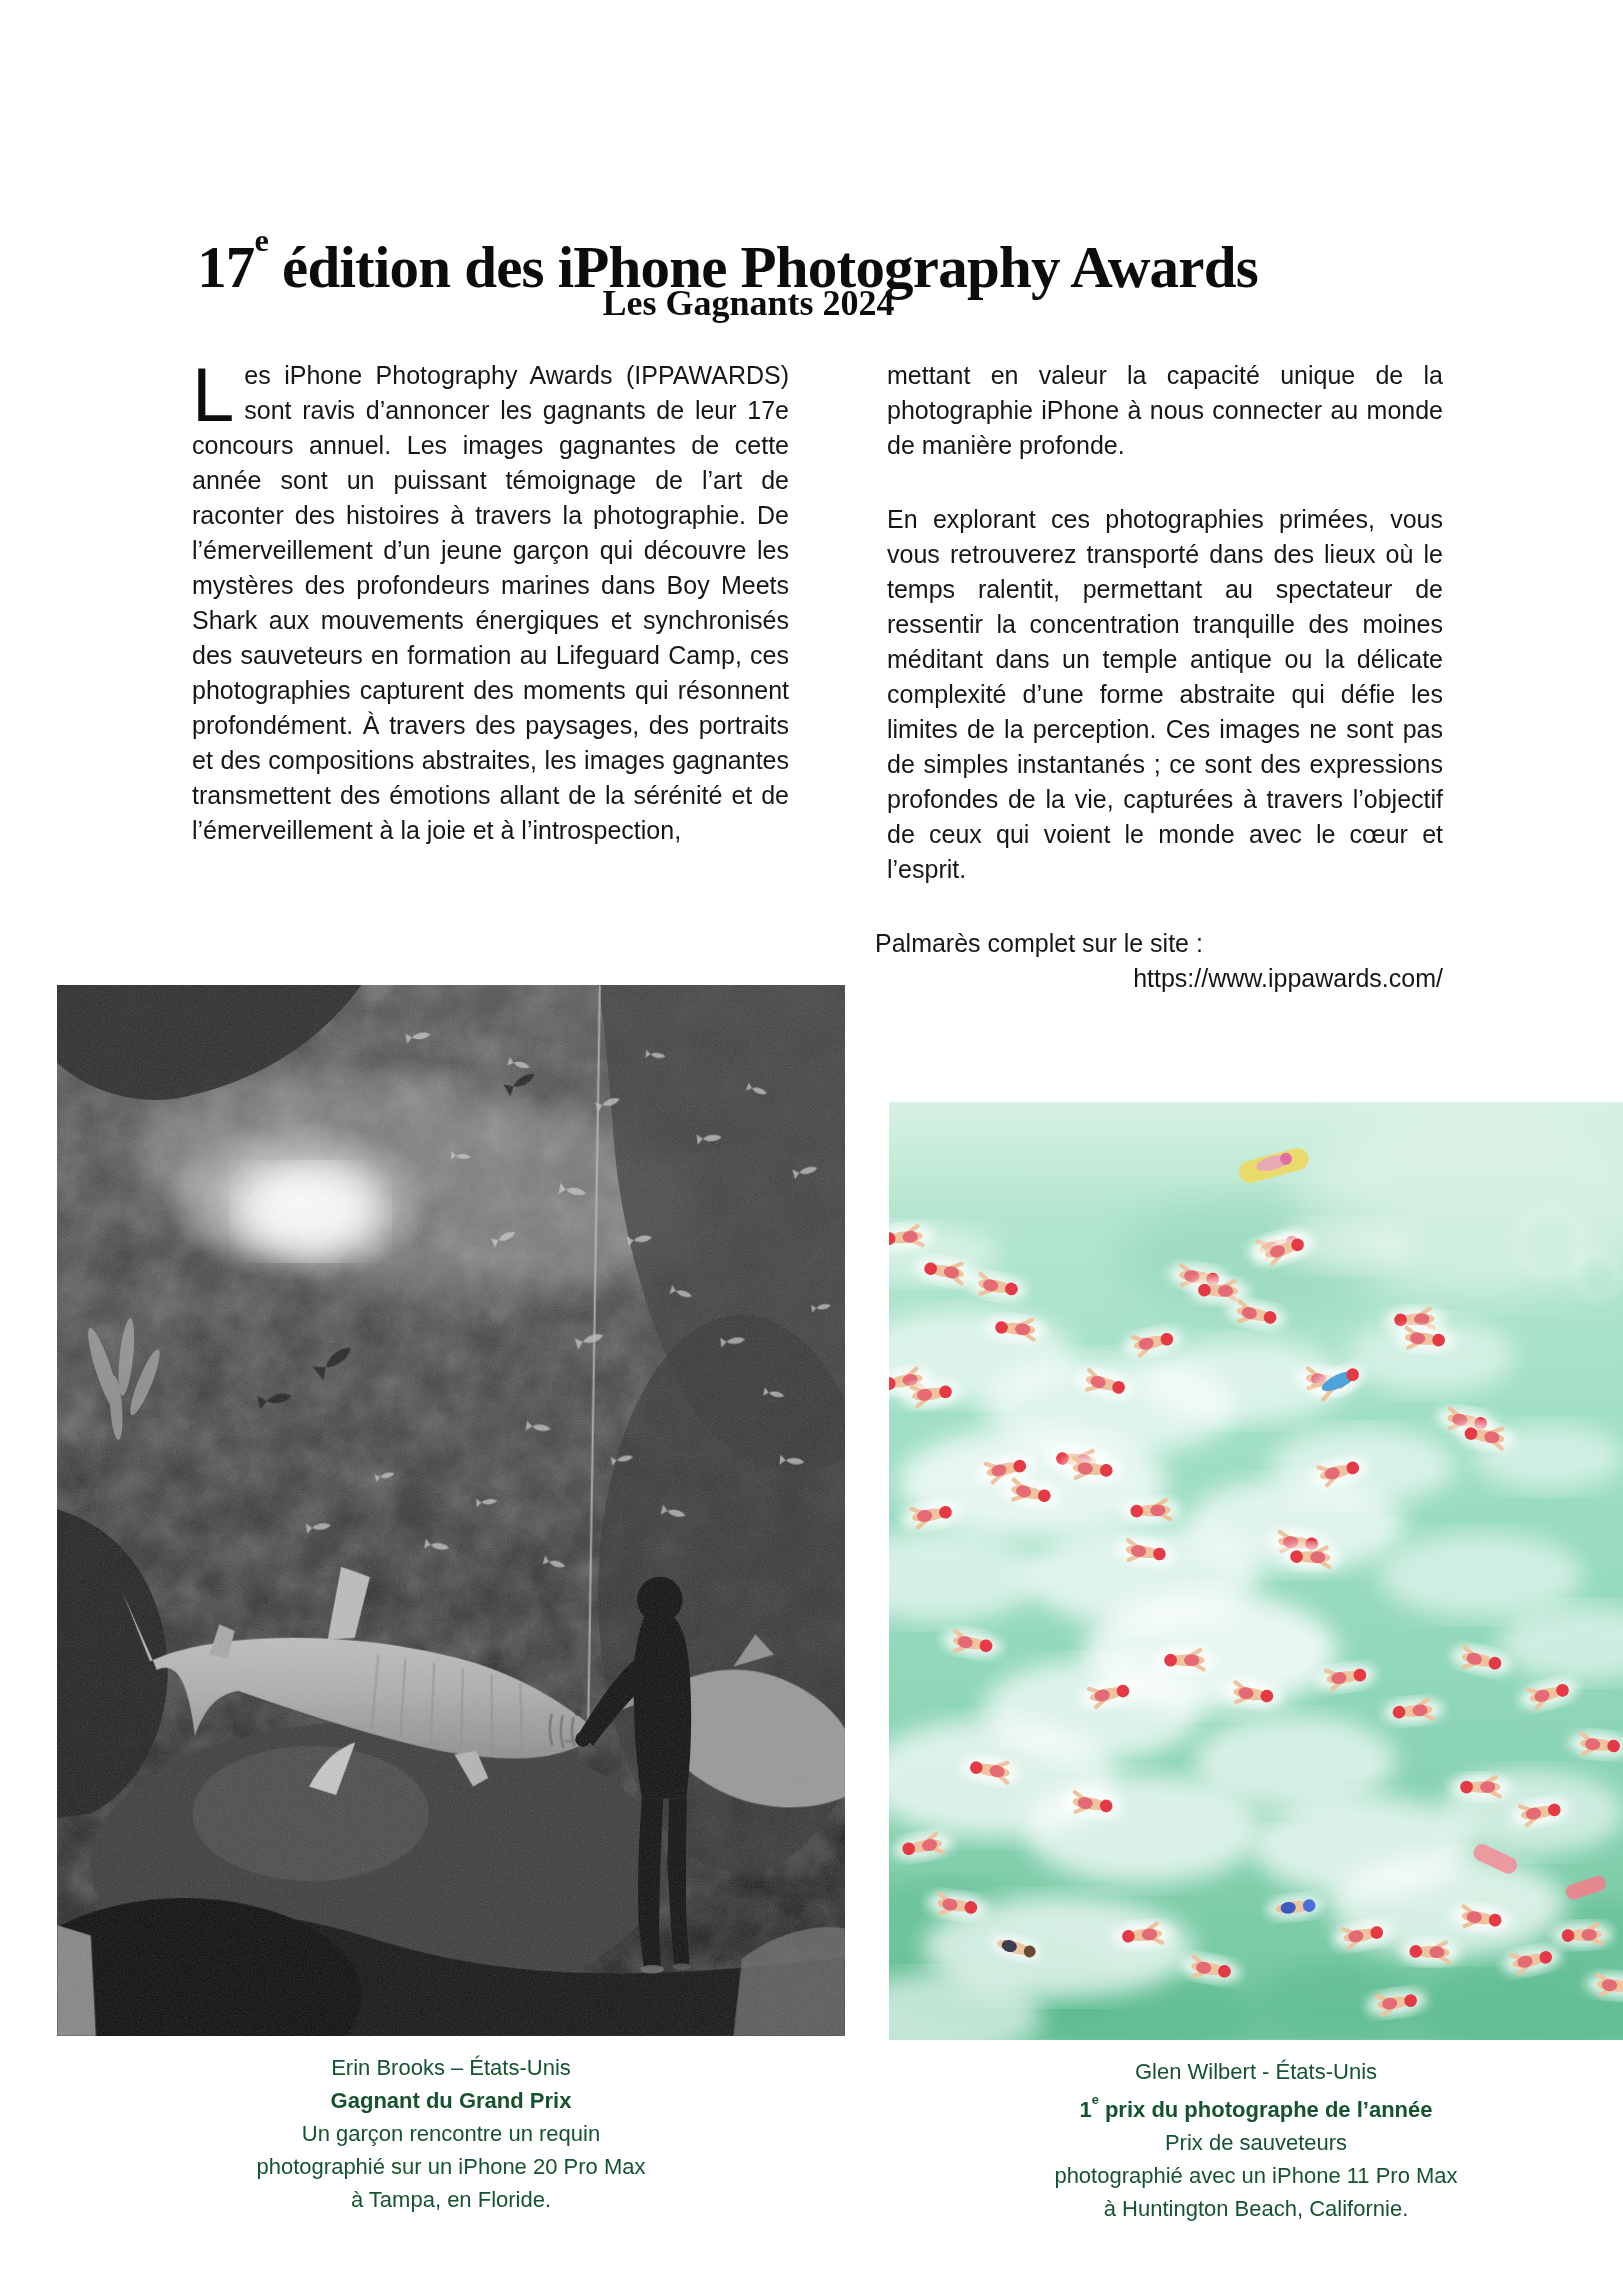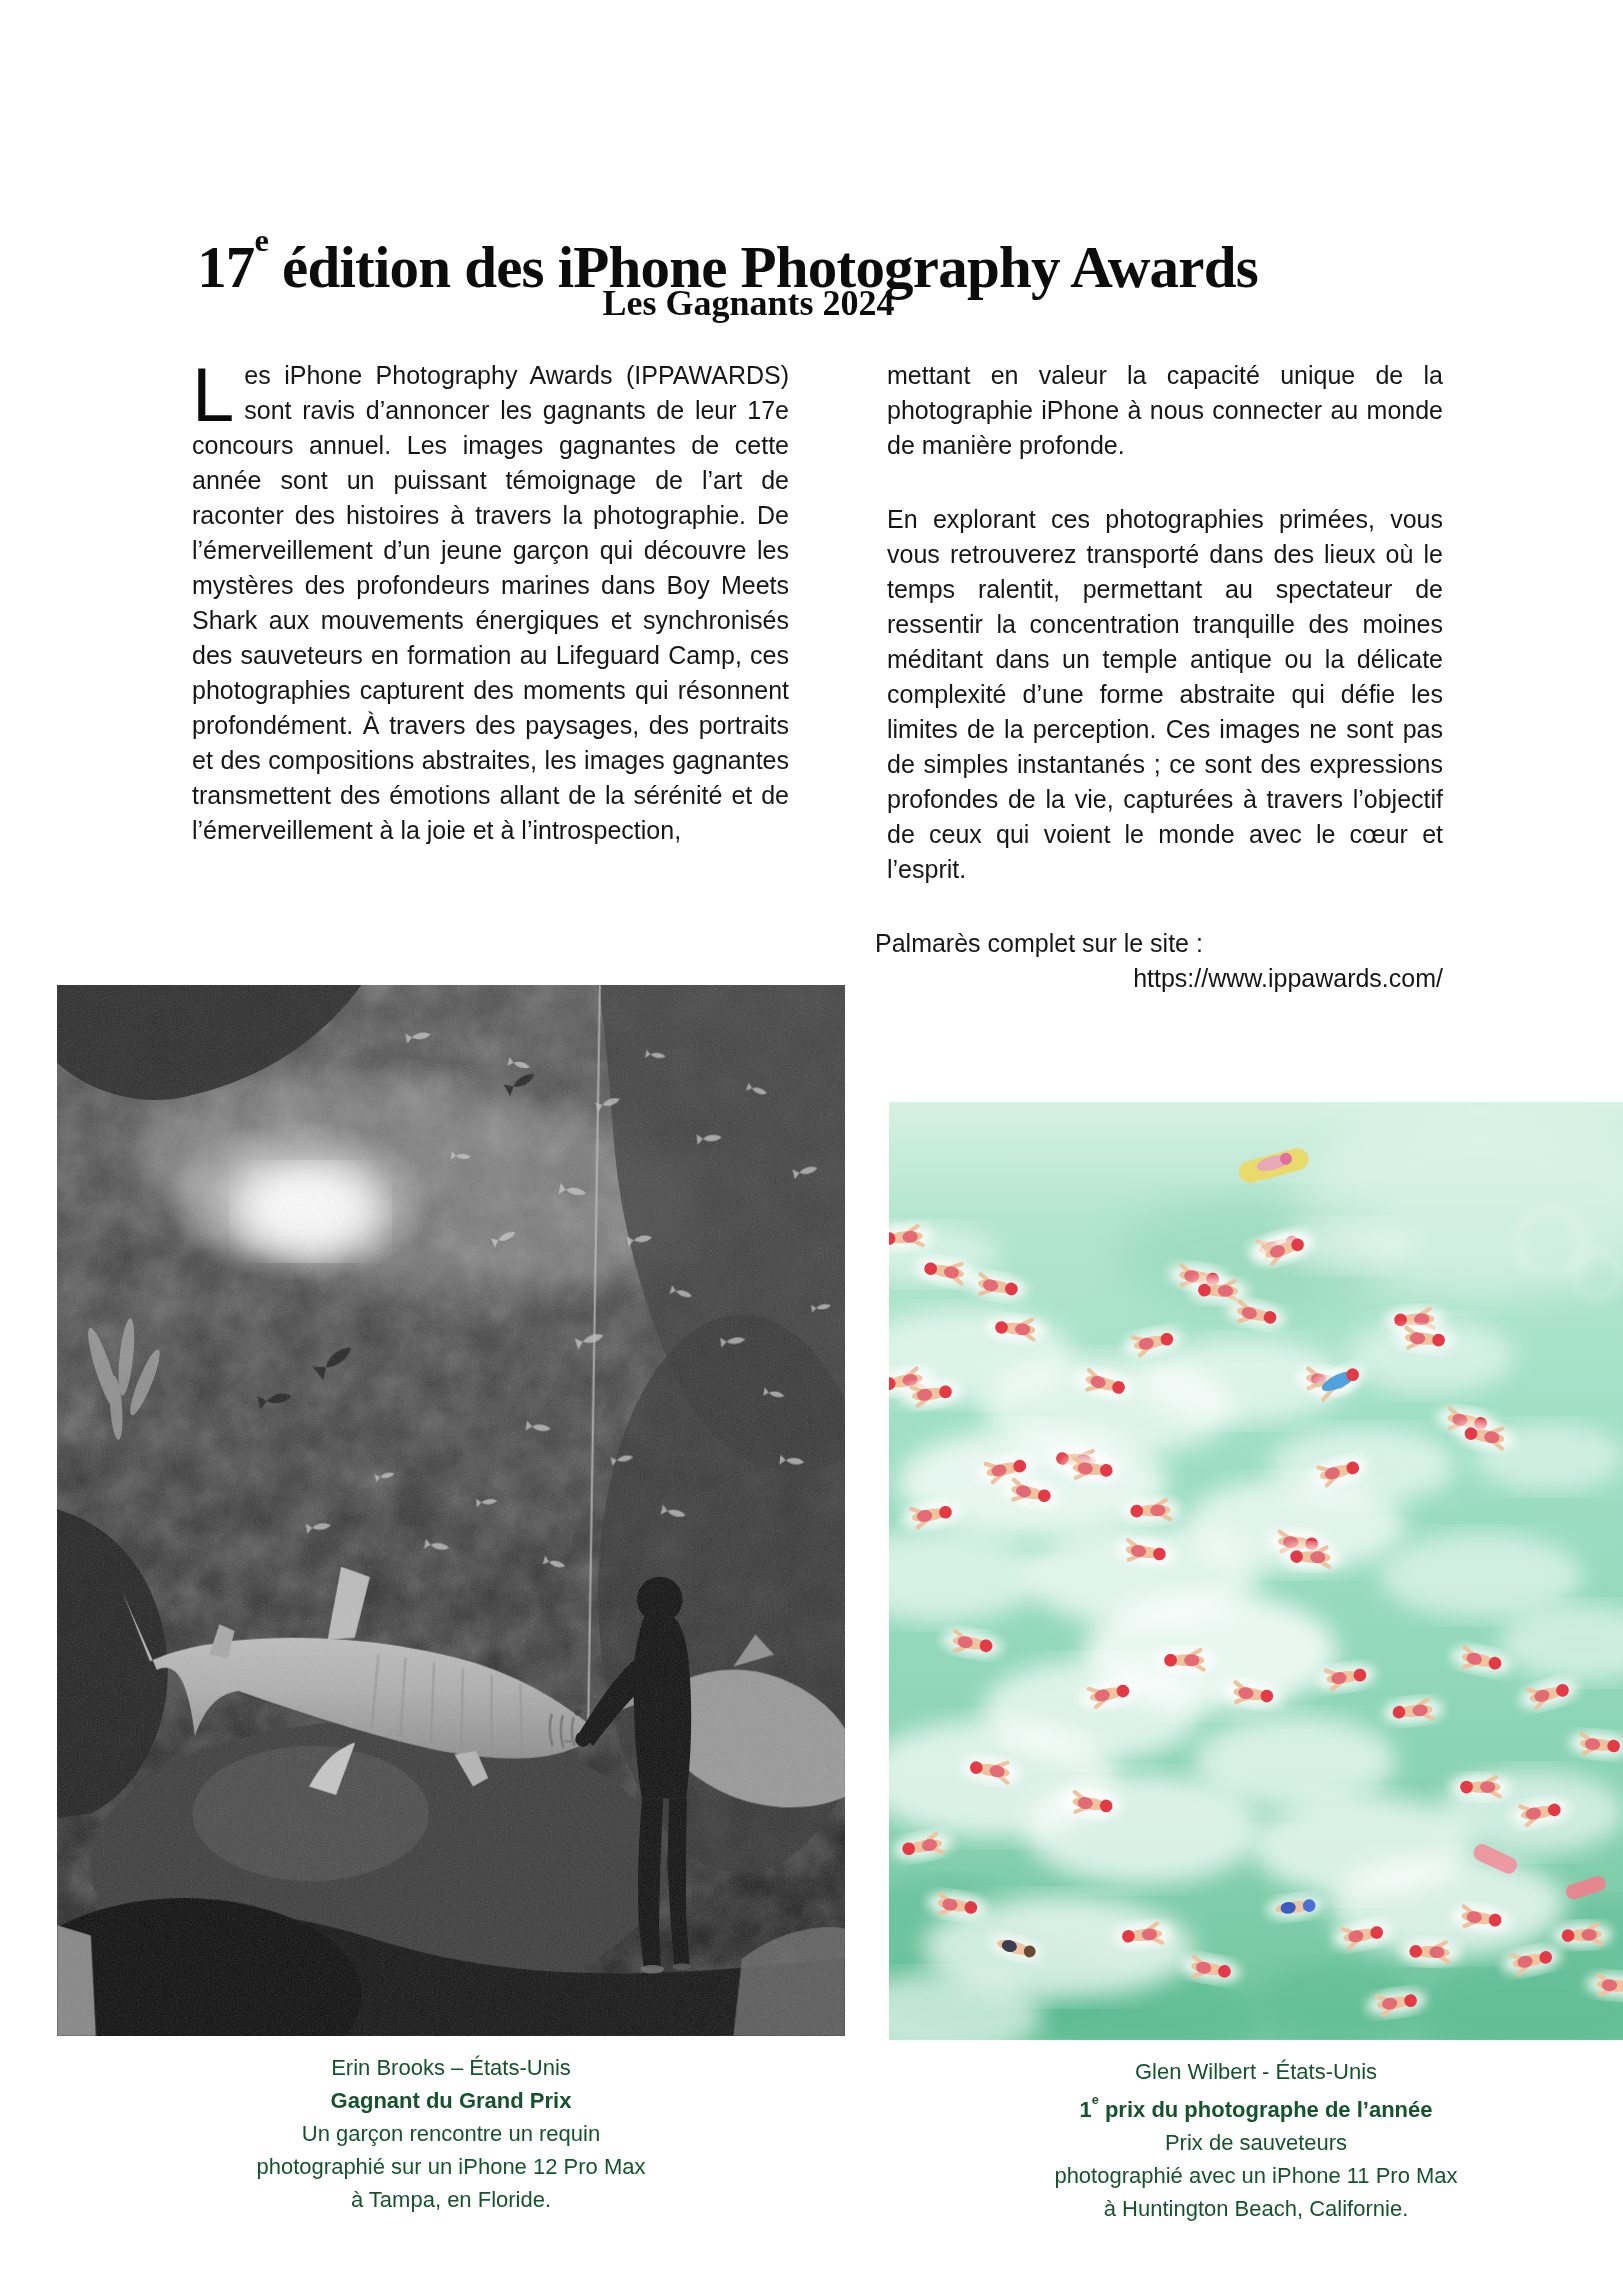--- a/index.html
+++ b/index.html
@@ -352,21 +352,21 @@
         <rect x="690" y="885" width="54" height="20" rx="9" fill="#f2909c" transform="rotate(25 717 895)" opacity="0.9"></rect>
         <rect x="800" y="920" width="48" height="18" rx="8" fill="#ef7f8c" transform="rotate(-18 824 929)" opacity="0.9"></rect>
       </g>
     </svg>
   </figure>
 
   <figcaption class="caption cap-left">
     <div>Erin Brooks – États-Unis</div>
     <div class="bold">Gagnant du Grand Prix</div>
     <div>Un garçon rencontre un requin</div>
-    <div>photographié sur un iPhone 12 Pro Max</div>
+    <div>photographié sur un iPhone 20 Pro Max</div>
     <div>à Tampa, en Floride.</div>
   </figcaption>
 
   <figcaption class="caption cap-right">
     <div>Glen Wilbert - États-Unis</div>
     <div class="bold"><span>1</span><sup>e</sup><span> prix du photographe de l’année</span></div>
     <div>Prix de sauveteurs</div>
     <div>photographié avec un iPhone 11 Pro Max</div>
     <div>à Huntington Beach, Californie.</div>
   </figcaption>

